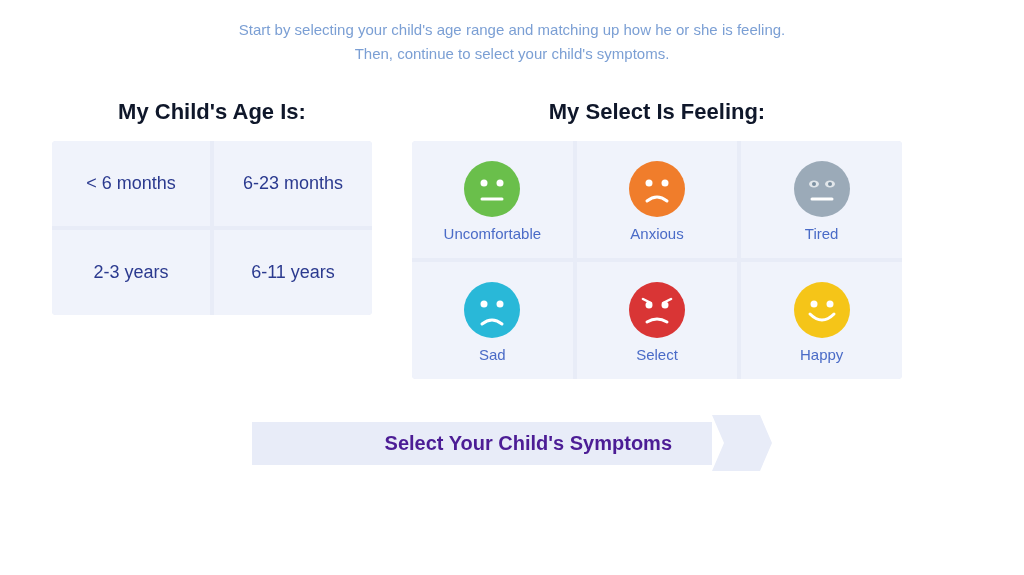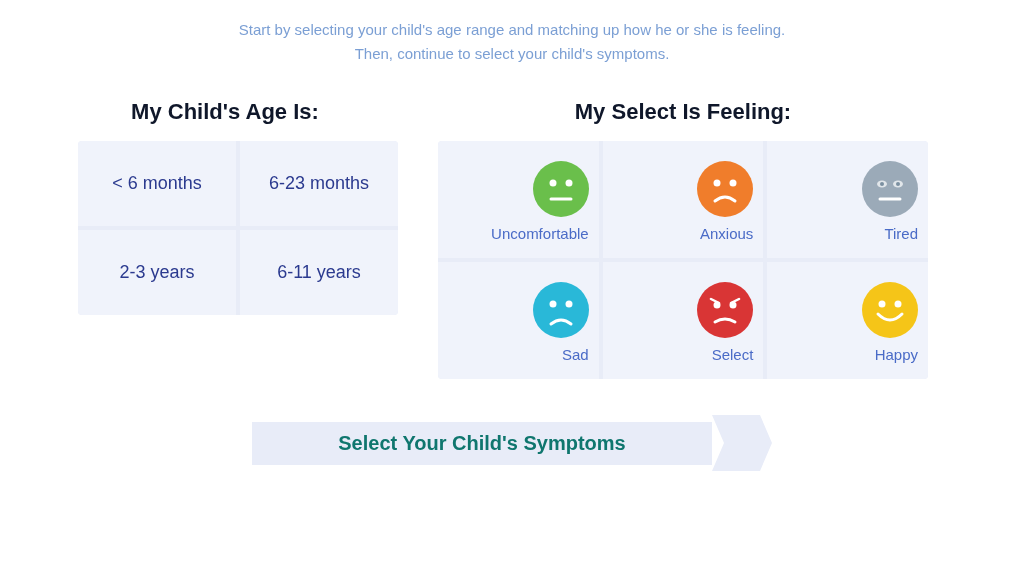--- a/index.html
+++ b/index.html
@@ -42,21 +42,20 @@
     }
     
     .age-grid {
       display: grid;
       grid-template-columns: 1fr 1fr;
       gap: 4px;
       background: #e8ecf7;
       border-radius: 4px;
       overflow: hidden;
       width: 320px;
-      margin-left: 26px;
     }
     .age-cell {
       background: #f0f3fb;
       padding: 32px 20px;
       text-align: center;
       font-size: 18px;
       color: #2b3a8f;
       cursor: pointer;
       transition: background 0.2s;
     }
@@ -71,21 +70,21 @@
       overflow: hidden;
       width: 490px;
     }
     .feeling-cell {
       background: #f0f3fb;
       padding: 20px 10px 16px;
       text-align: center;
       cursor: pointer;
       display: flex;
       flex-direction: column;
-      align-items: flex-end;
+      align-items: center;
       gap: 8px;
       transition: background 0.2s;
     }
     .feeling-label {
       font-size: 15px;
       color: #4a6bc7;
     }
     .face {
       width: 56px;
       height: 56px;
@@ -102,23 +101,23 @@
       display: flex;
       align-items: center;
       width: 520px;
     }
     .bottom-btn {
       background: #e8ecf8;
       border: none;
       padding: 10px 40px;
       font-size: 20px;
       font-weight: bold;
-      color: #0f766e;
+      color: #4c1d95;
       flex: 1;
-      text-align: center;
+      text-align: right;
       cursor: pointer;
       position: relative;
     }
     .bottom-arrow {
       width: 60px;
       height: 56px;
       background: #e8ecf8;
       clip-path: polygon(0 0, 80% 0, 100% 50%, 80% 100%, 0 100%, 20% 50%);
       display: flex;
       align-items: center;

